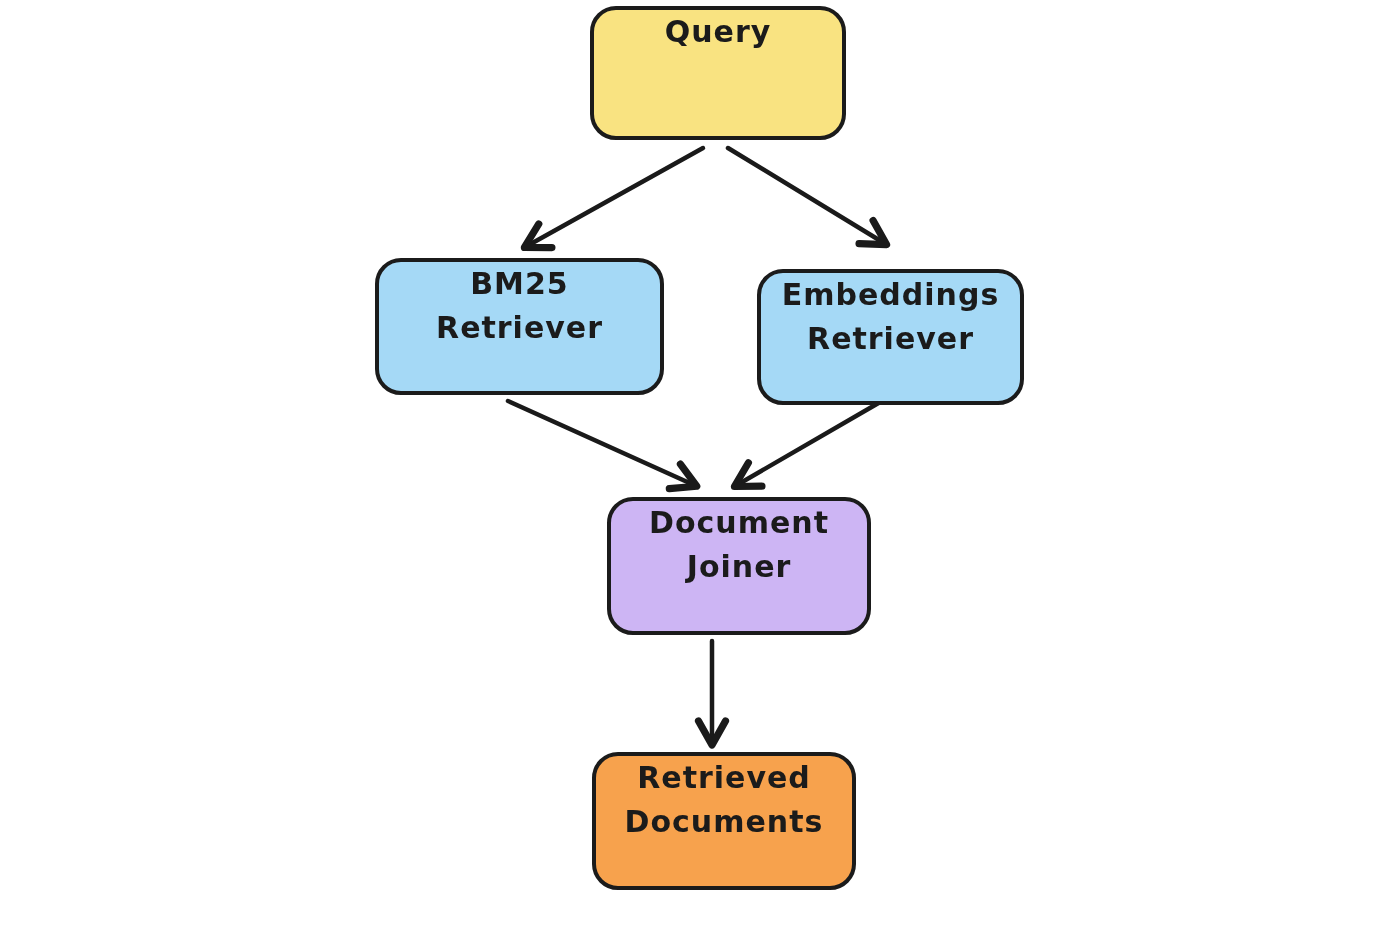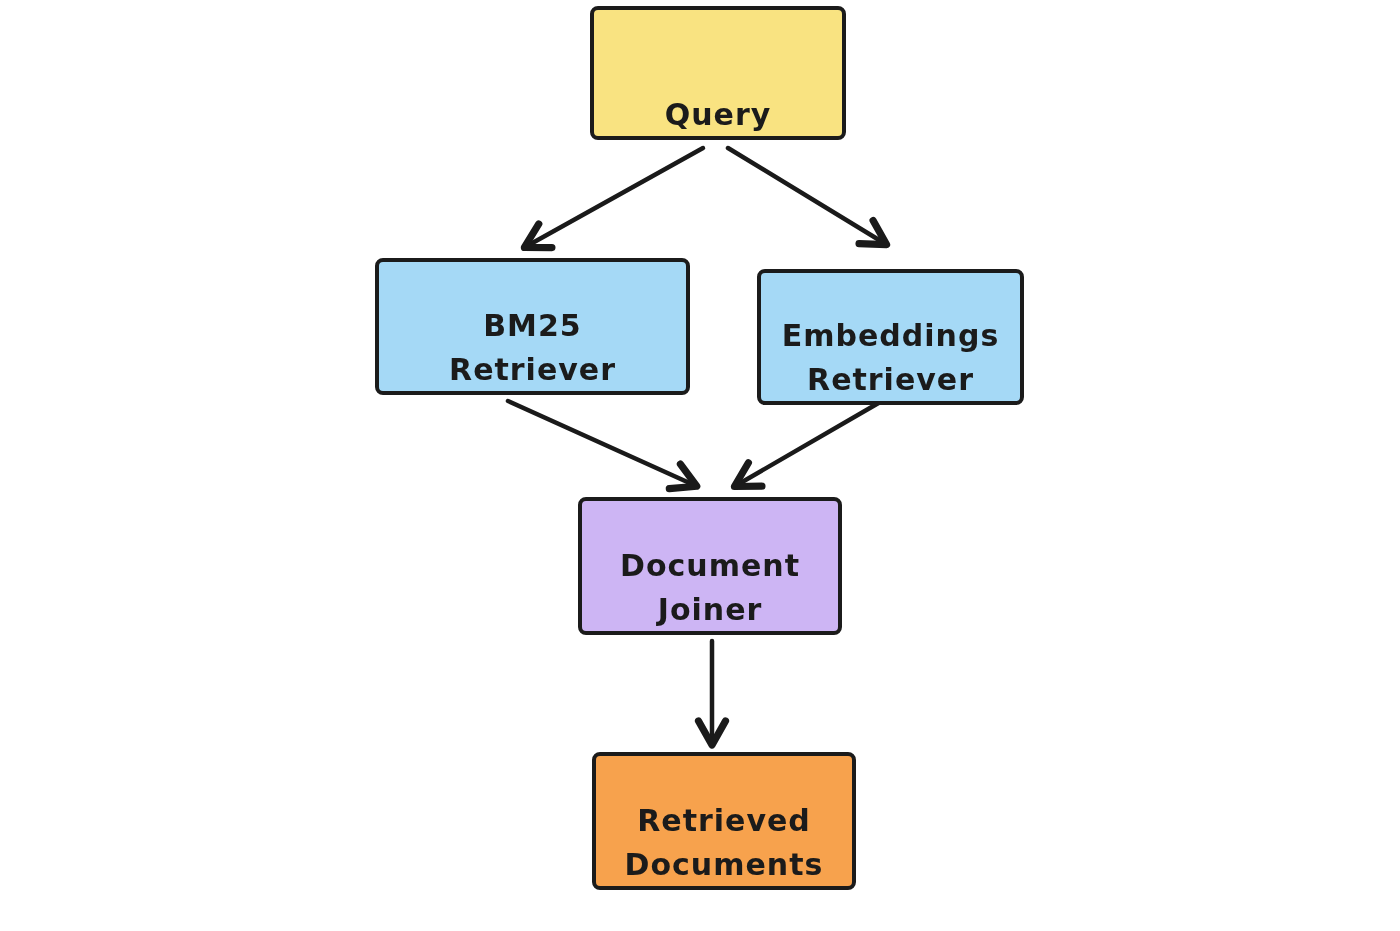--- a/index.html
+++ b/index.html
@@ -20,38 +20,38 @@
     left: 0;
     top: 0;
     width: 1400px;
     height: 931px;
     pointer-events: none;
   }
   .node {
     position: absolute;
     box-sizing: border-box;
     border: 4px solid #1b1b1b;
-    border-radius: 8px;
+    border-radius: 26px;
     display: flex;
-    align-items: flex-end;
+    align-items: flex-start;
     justify-content: center;
     text-align: center;
   }
   .node-label {
     font-size: 30px;
     font-weight: 600;
     color: #1b1b1b;
     letter-spacing: 1px;
     line-height: 1.45;
     white-space: pre-line;
   }
   .node-query     { left: 590px; top: 6px;   width: 256px; height: 134px; }
-  .node-bm25      { left: 375px; top: 258px; width: 315px; height: 137px; }
+  .node-bm25      { left: 375px; top: 258px; width: 289px; height: 137px; }
   .node-embed     { left: 757px; top: 258px; width: 267px; height: 136px; margin-top: 11px; }
-  .node-joiner    { left: 578px; top: 497px; width: 264px; height: 138px; }
+  .node-joiner    { left: 607px; top: 497px; width: 264px; height: 138px; }
   .node-retrieved { left: 592px; top: 752px; width: 264px; height: 138px; }
 </style>
 </head>
 <body>
 
 <div class="canvas">
 
   <svg class="arrows-layer" viewBox="0 0 1400 931" xmlns="http://www.w3.org/2000/svg">
     <defs>
       <marker id="arrowhead" viewBox="0 0 12 12" refX="9" refY="6" markerWidth="8" markerHeight="8" orient="auto-start-reverse">

